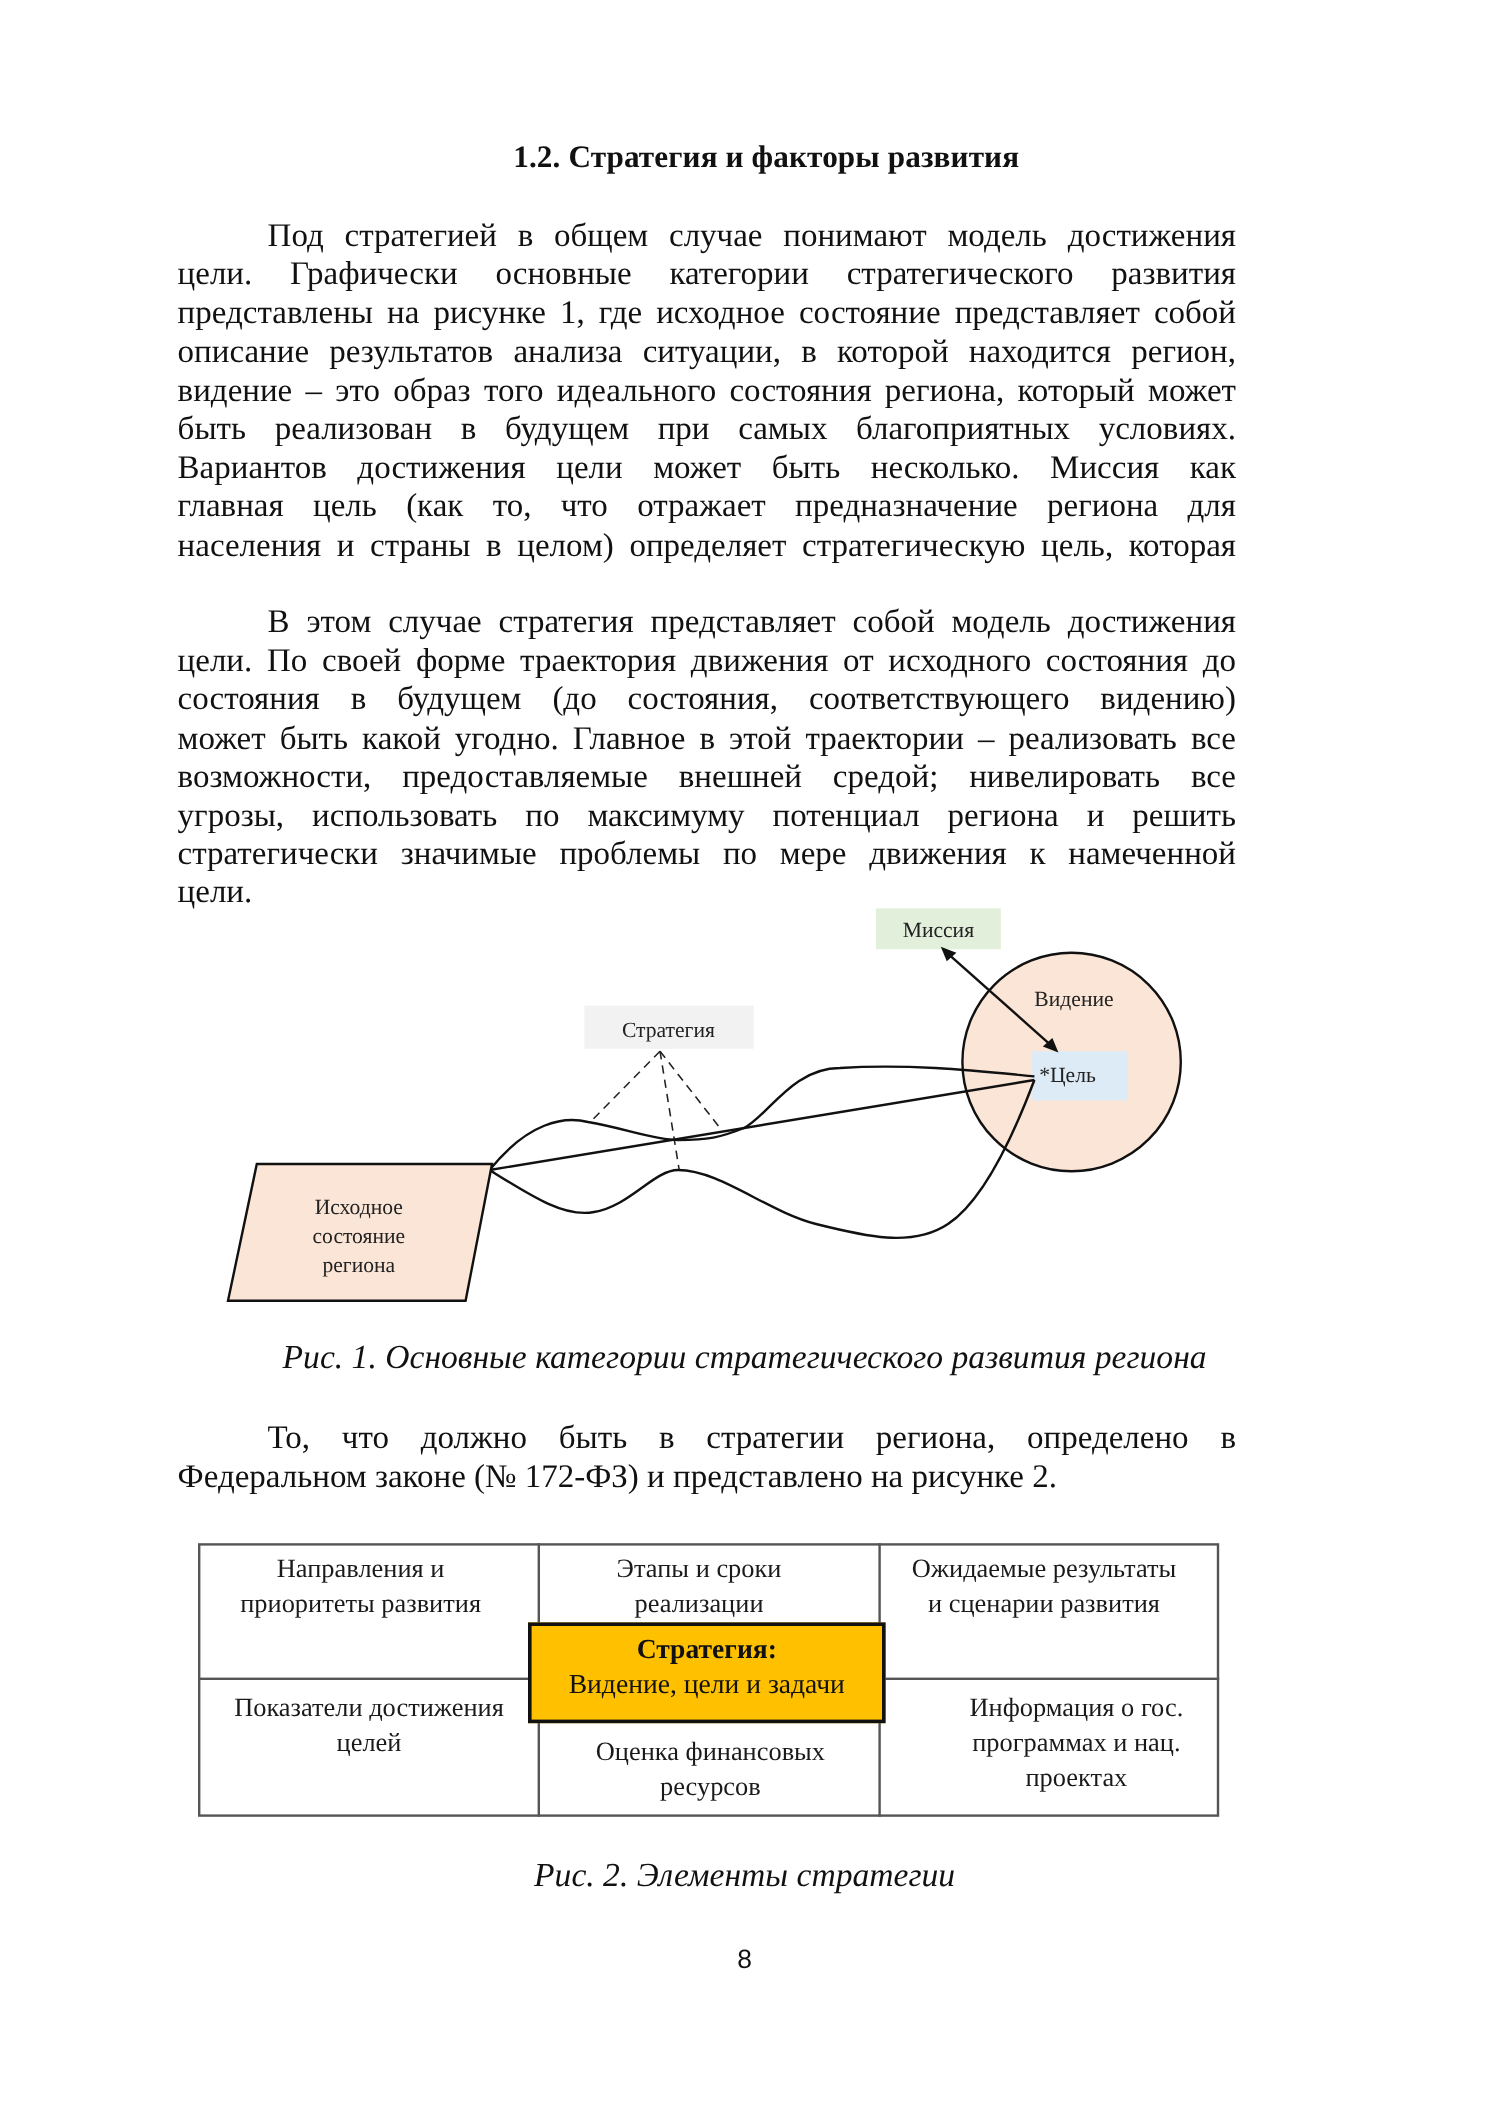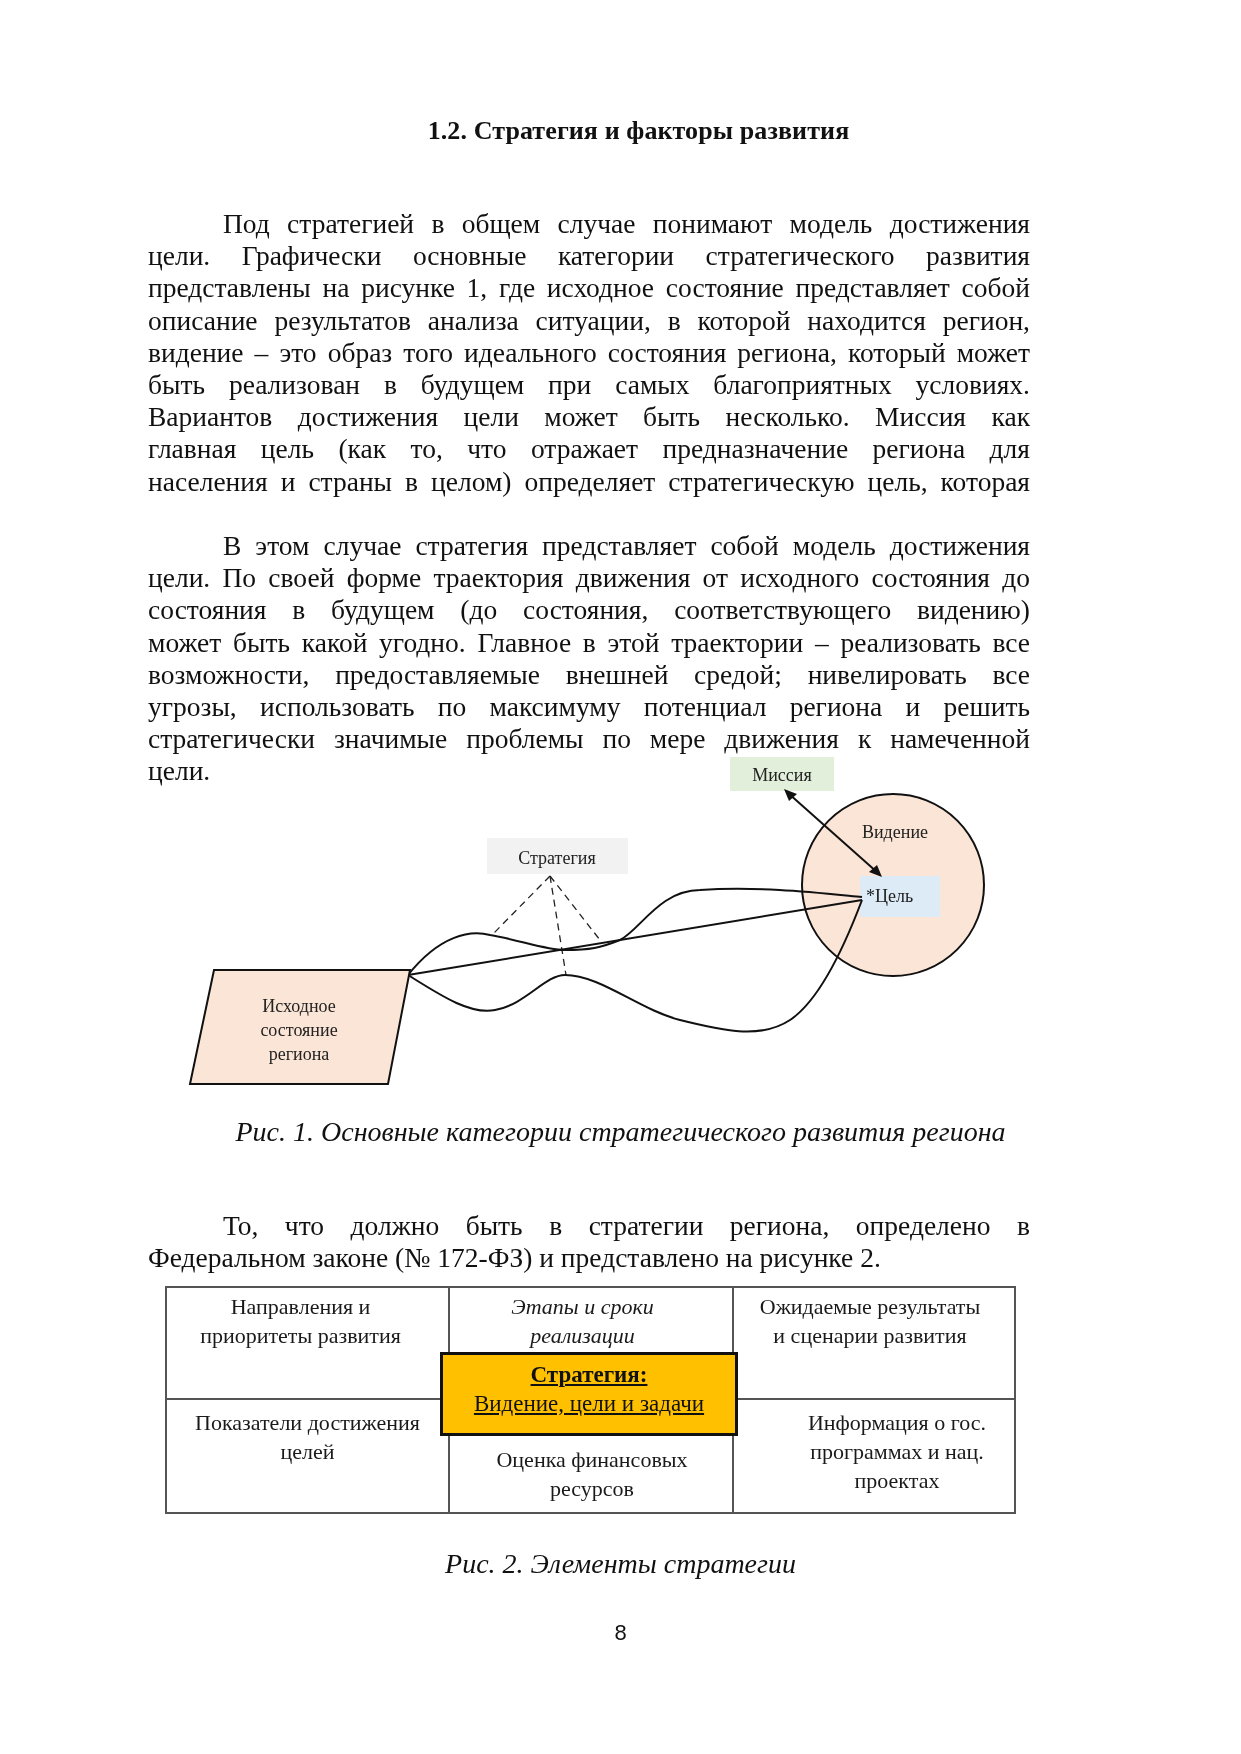--- a/index.html
+++ b/index.html
@@ -1,34 +1,34 @@
 <!DOCTYPE html>
 <html><head>
 <meta charset="utf-8">
 <style>
   html, body { margin: 0; padding: 0; background: #ffffff; }
   body { width: 1241px; height: 1754px; position: relative; overflow: hidden;
          font-family: "Liberation Serif", "DejaVu Serif", serif; color: #111; }
   .heading { position: absolute; top: 116px; left: 0; width: 1241px; text-align: center;
              font-weight: bold; font-size: 26px; letter-spacing: 0.1px; padding-left: 18px; }
   .para { position: absolute; left: 148px; width: 882px; font-size: 27.5px; line-height: 32.2px;
-          text-align: justify; text-align-last: auto; margin-top: 28px; }
+          text-align: justify; text-align-last: auto; }
   .para .line { display: block; text-align: justify; text-align-last: justify; white-space: nowrap; height: 32.2px; }
   .para .line.last { text-align-last: left; }
   .para .line.indent { padding-left: 75px; }
   .caption { position: absolute; left: 0; width: 1241px; text-align: center; font-style: italic; font-size: 28px; }
   .pagenum { position: absolute; top: 1620px; left: 0; width: 1241px; text-align: center; font-size: 22px;
              font-family: "Liberation Sans", "DejaVu Sans", sans-serif; }
   svg text { font-family: "Liberation Serif", "DejaVu Serif", serif; }
   .fig1 { position: absolute; left: 0; top: 740px; width: 1241px; height: 370px; }
   .cell { position: absolute; font-size: 22px; line-height: 29px; text-align: center; color: #1a1a1a; }
   .grid-line { position: absolute; background: #555; }
   .center-box { position: absolute; left: 440px; top: 1352px; width: 298px; height: 84px;
                 background: #FFC000; border: 3px solid #111; box-sizing: border-box;
-                text-align: center; font-size: 23px; line-height: 29px; color: #111; padding-top: 5px; text-decoration: underline; }
+                text-align: center; font-size: 23px; line-height: 29px; color: #111; padding-top: 5px; }
   .center-box .title { font-weight: bold; display: block; }
 </style>
 </head>
 <body>
 
 <div class="heading">1.2. Стратегия и факторы развития</div>
 
 <div class="para" style="top:180px;">
   <span class="line indent">Под стратегией в общем случае понимают модель достижения</span>
   <span class="line">цели. Графически основные категории стратегического развития</span>
@@ -104,21 +104,21 @@
 
   <div class="grid-line" style="left:448px; top:1286px; width:2px; height:228px;"></div>
   <div class="grid-line" style="left:732px; top:1286px; width:2px; height:228px;"></div>
 
   <div class="grid-line" style="left:165px; top:1398px; width:851px; height:2px;"></div>
 
   <div class="cell" style="left:167px; top:1292px; width:267px;">
     <div>Направления и</div>
     <div>приоритеты развития</div>
   </div>
-  <div class="cell" style="left:450px; top:1292px; width:265px;font-style:italic;">
+  <div class="cell" style="left:450px; top:1292px; width:265px;">
     <div>Этапы и сроки</div>
     <div>реализации</div>
   </div>
   <div class="cell" style="left:734px; top:1292px; width:272px;">
     <div>Ожидаемые результаты</div>
     <div>и сценарии развития</div>
   </div>
   <div class="cell" style="left:167px; top:1408px; width:281px;">
     <div>Показатели достижения</div>
     <div>целей</div>

